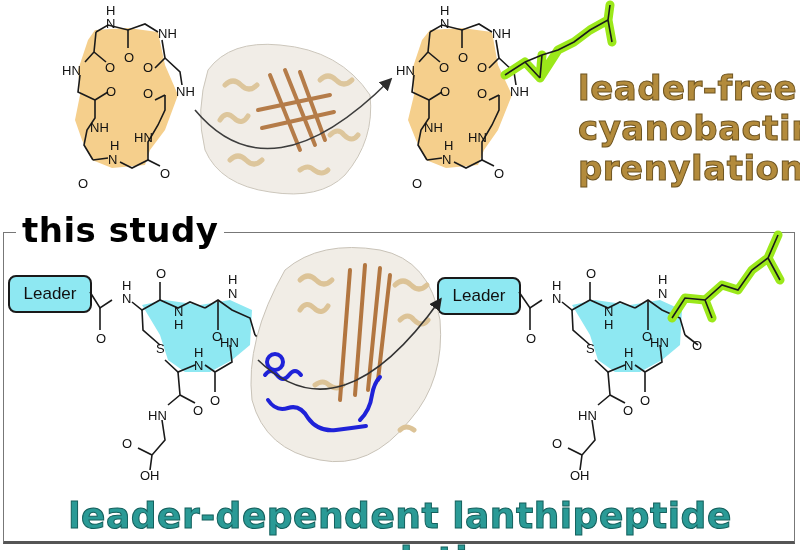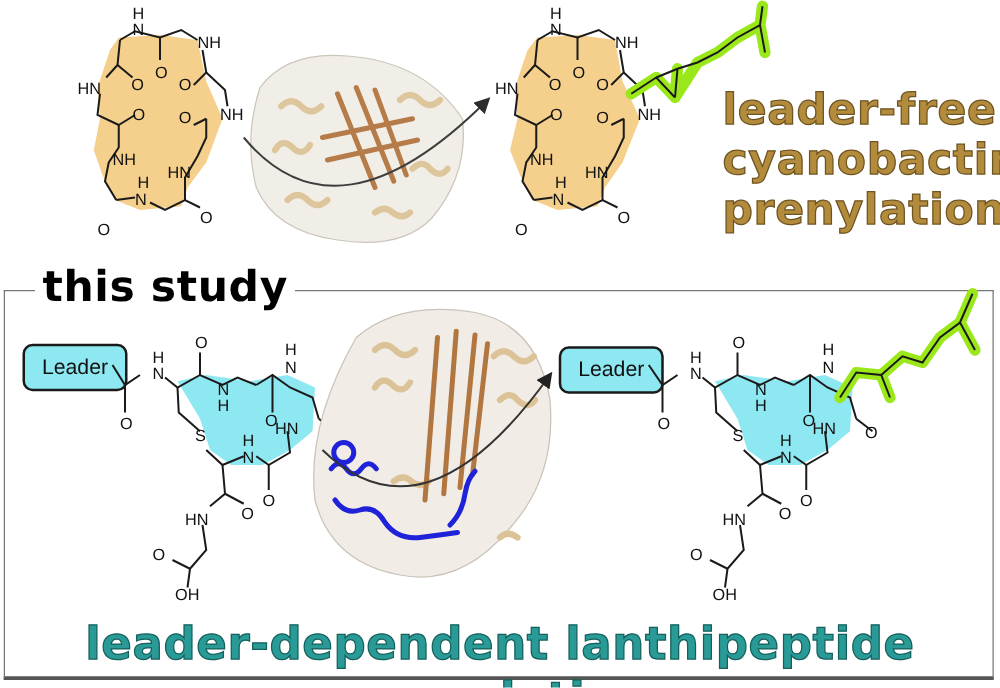--- a/index.html
+++ b/index.html
@@ -6,27 +6,27 @@
   body { width: 800px; height: 550px; position: relative; overflow: hidden;
          font-family: "DejaVu Sans", sans-serif; }
   svg { position: absolute; left: 0; top: 0; }
   .atom { font-family: "Liberation Sans", sans-serif; font-size: 13px; fill: #111; }
   .bond { stroke: #1a1a1a; stroke-width: 1.6; fill: none; }
   .headline { position: absolute; font-family: "DejaVu Sans", sans-serif; font-weight: bold;
               letter-spacing: 0.5px; }
   .top-label { left: 578px; top: 68px; color: #b38b3c; font-size: 34px; line-height: 40px;
                -webkit-text-stroke: 1px #6e5420; }
   .top-label div { white-space: nowrap; }
-  .study-title { left: 28px; top: 210px; font-size: 34px; color: #000; background: #fff;
+  .study-title { left: 16px; top: 210px; font-size: 34px; color: #000; background: #fff;
                  padding: 0 6px; line-height: 40px; }
   .bottom-label { left: 0; width: 800px; top: 494px; text-align: center; font-size: 36px;
                   color: #2a9a96; -webkit-text-stroke: 1px #14605d; line-height: 44px; }
   .leader-box { position: absolute; background: #8ee8f2; border: 2px solid #1a1a1a;
                 border-radius: 8px; font-family: "Liberation Sans", sans-serif; font-size: 17px;
-                color: #111; text-align: center; line-height: 34px; height: 34px; margin-left: 10px; }
+                color: #111; text-align: center; line-height: 34px; height: 34px; }
   .study-frame { position: absolute; left: 3px; top: 232px; width: 792px; height: 312px;
                  border: 1.5px solid #777; border-bottom: 3px solid #555; box-sizing: border-box; }
 </style>
 </head>
 <body>
 
 <div class="study-frame"></div>
 <div class="headline study-title">this study</div>
 
 <div class="headline top-label">

